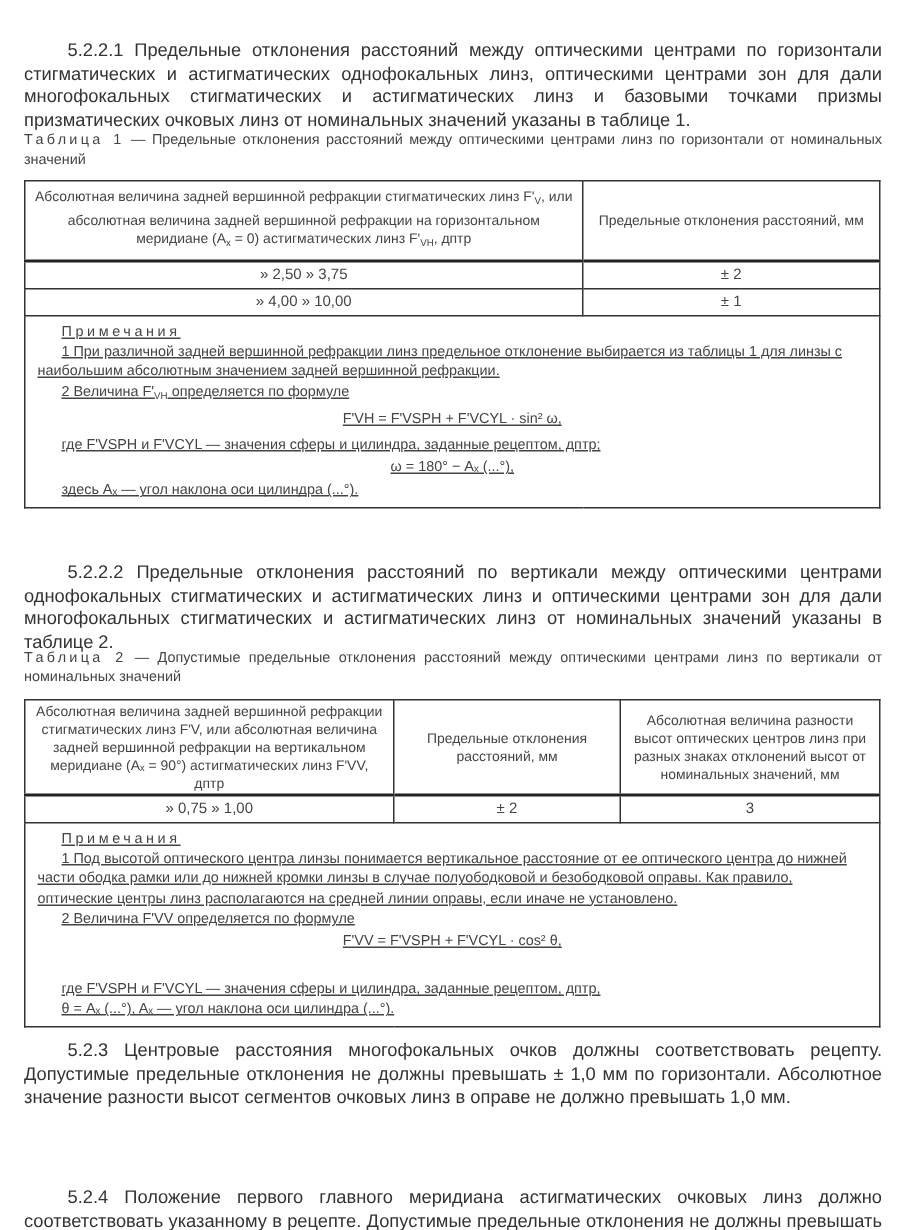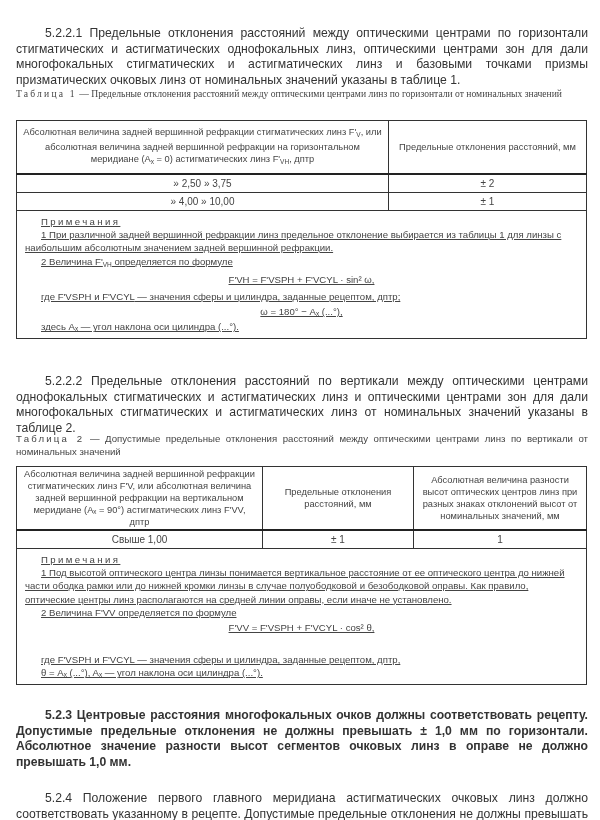--- a/index.html
+++ b/index.html
@@ -36,21 +36,21 @@
     .notes .nh { letter-spacing: 2.4px; padding-left: 16px; }
     .notes .ind { padding-left: 16px; }
     .notes .formula { text-align: center; }
     sub { font-size: 6.5px; vertical-align: -2px; }
   </style>
 </head>
 <body>
 
 <p class="para" style="top:14px;margin-top:12px;">5.2.2.1 Предельные отклонения расстояний между оптическими центрами по горизонтали стигматических и астигматических однофокальных линз, оптическими центрами зон для дали многофокальных стигматических и астигматических линз и базовыми точками призмы призматических очковых линз от номинальных значений указаны в таблице 1.</p>
 
-<p class="caption" style="top:88px;font-family:Liberation Serif, serif;"><span class="spaced">Таблица 1</span><span> — Предельные отклонения расстояний между оптическими центрами линз по горизонтали от номинальных значений</span></p>
+<p class="caption" style="top:88px;"><span class="spaced">Таблица 1</span><span> — Предельные отклонения расстояний между оптическими центрами линз по горизонтали от номинальных значений</span></p>
 
 <table class="t" style="top:120px;">
   <colgroup>
       <col style="width:372px">
       <col>
     </colgroup>
   <tbody>
       <tr class="head">
     <td class="thick">
       <span>Абсолютная величина задней вершинной рефракции стигматических линз F'</span><sub>V</sub><span>, или абсолютная величина задней вершинной рефракции на горизонтальном меридиане (A</span><sub>x</sub><span> = 0) астигматических линз F'</span><sub>VH</sub><span>, дптр</span>
@@ -89,31 +89,31 @@
       <col style="width:151px">
       <col>
     </colgroup>
   <tbody>
       <tr class="head">
     <td class="thick" style="height:62px;">Абсолютная величина задней вершинной рефракции стигматических линз F'V, или абсолютная величина задней вершинной рефракции на вертикальном меридиане (Aₓ = 90°) астигматических линз F'VV, дптр</td>
     <td class="thick">Предельные отклонения расстояний, мм</td>
     <td class="thick">Абсолютная величина разности высот оптических центров линз при разных знаках отклонений высот от номинальных значений, мм</td>
   </tr>
   <tr class="row">
-    <td>Свыше 1,00</td>
-    <td>± 1</td>
-    <td>1</td>
+    <td>» 0,75 » 1,00</td>
+    <td>± 2</td>
+    <td>3</td>
   </tr>
   <tr>
     <td colspan="3" class="notes">
       <div class="nh">Примечания</div>
       <div style="text-indent:16px;">1 Под высотой оптического центра линзы понимается вертикальное расстояние от ее оптического центра до нижней части ободка рамки или до нижней кромки линзы в случае полуободковой и безободковой оправы. Как правило, оптические центры линз располагаются на средней линии оправы, если иначе не установлено.</div>
       <div class="ind">2 Величина F'VV определяется по формуле</div>
       <div class="formula" style="margin:2px 0 19px;">F'VV = F'VSPH + F'VCYL · cos² θ,</div>
       <div class="ind">где F'VSPH и F'VCYL — значения сферы и цилиндра, заданные рецептом, дптр,</div>
       <div class="ind">θ = Aₓ (...°), Aₓ — угол наклона оси цилиндра (...°).</div>
     </td>
   </tr>
 </tbody>
   </table>
 
-<p class="para" style="top:708px;font-weight:bold;">5.2.3 Центровые расстояния многофокальных очков должны соответствовать рецепту. Допустимые предельные отклонения не должны превышать ± 1,0 мм по горизонтали. Абсолютное значение разности высот сегментов очковых линз в оправе не должно превышать 1,0 мм.</p>
+<p class="para" style="top:693px;">5.2.3 Центровые расстояния многофокальных очков должны соответствовать рецепту. Допустимые предельные отклонения не должны превышать ± 1,0 мм по горизонтали. Абсолютное значение разности высот сегментов очковых линз в оправе не должно превышать 1,0 мм.</p>
 <p class="para" style="top:791px;">5.2.4 Положение первого главного меридиана астигматических очковых линз должно соответствовать указанному в рецепте. Допустимые предельные отклонения не должны превышать значений, приведенных в таблице 3.</p>
 
 </body></html>

